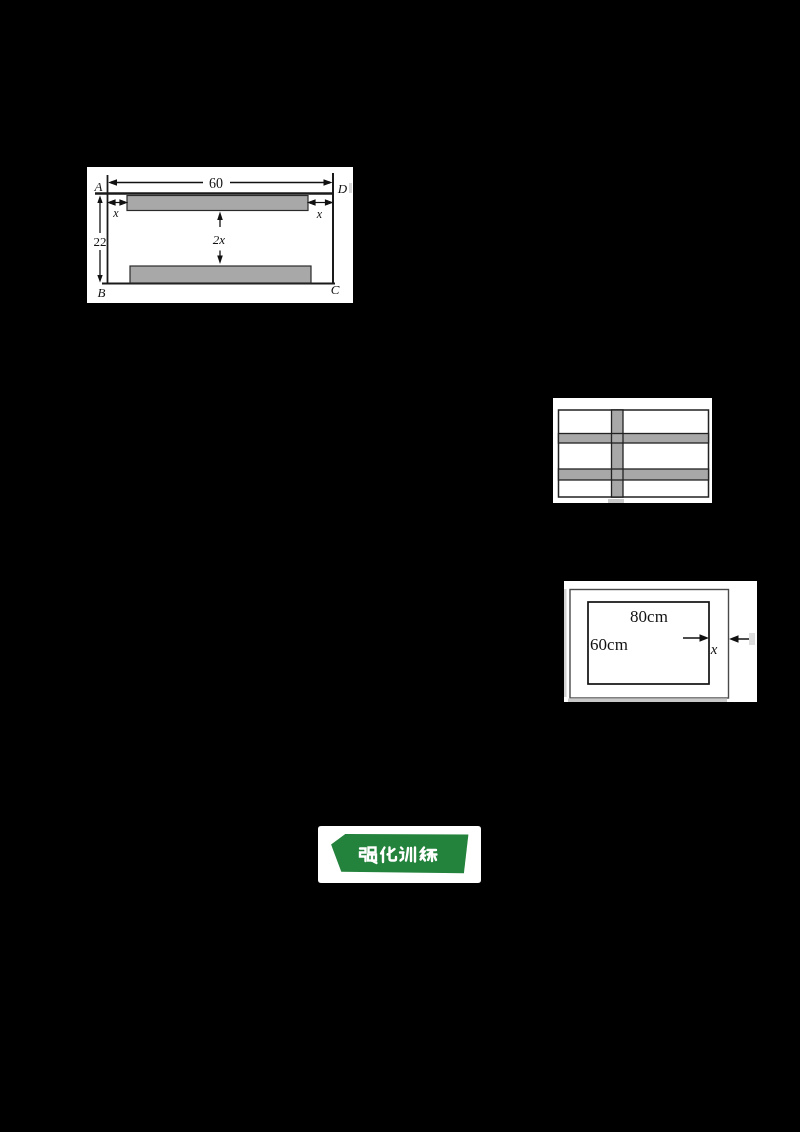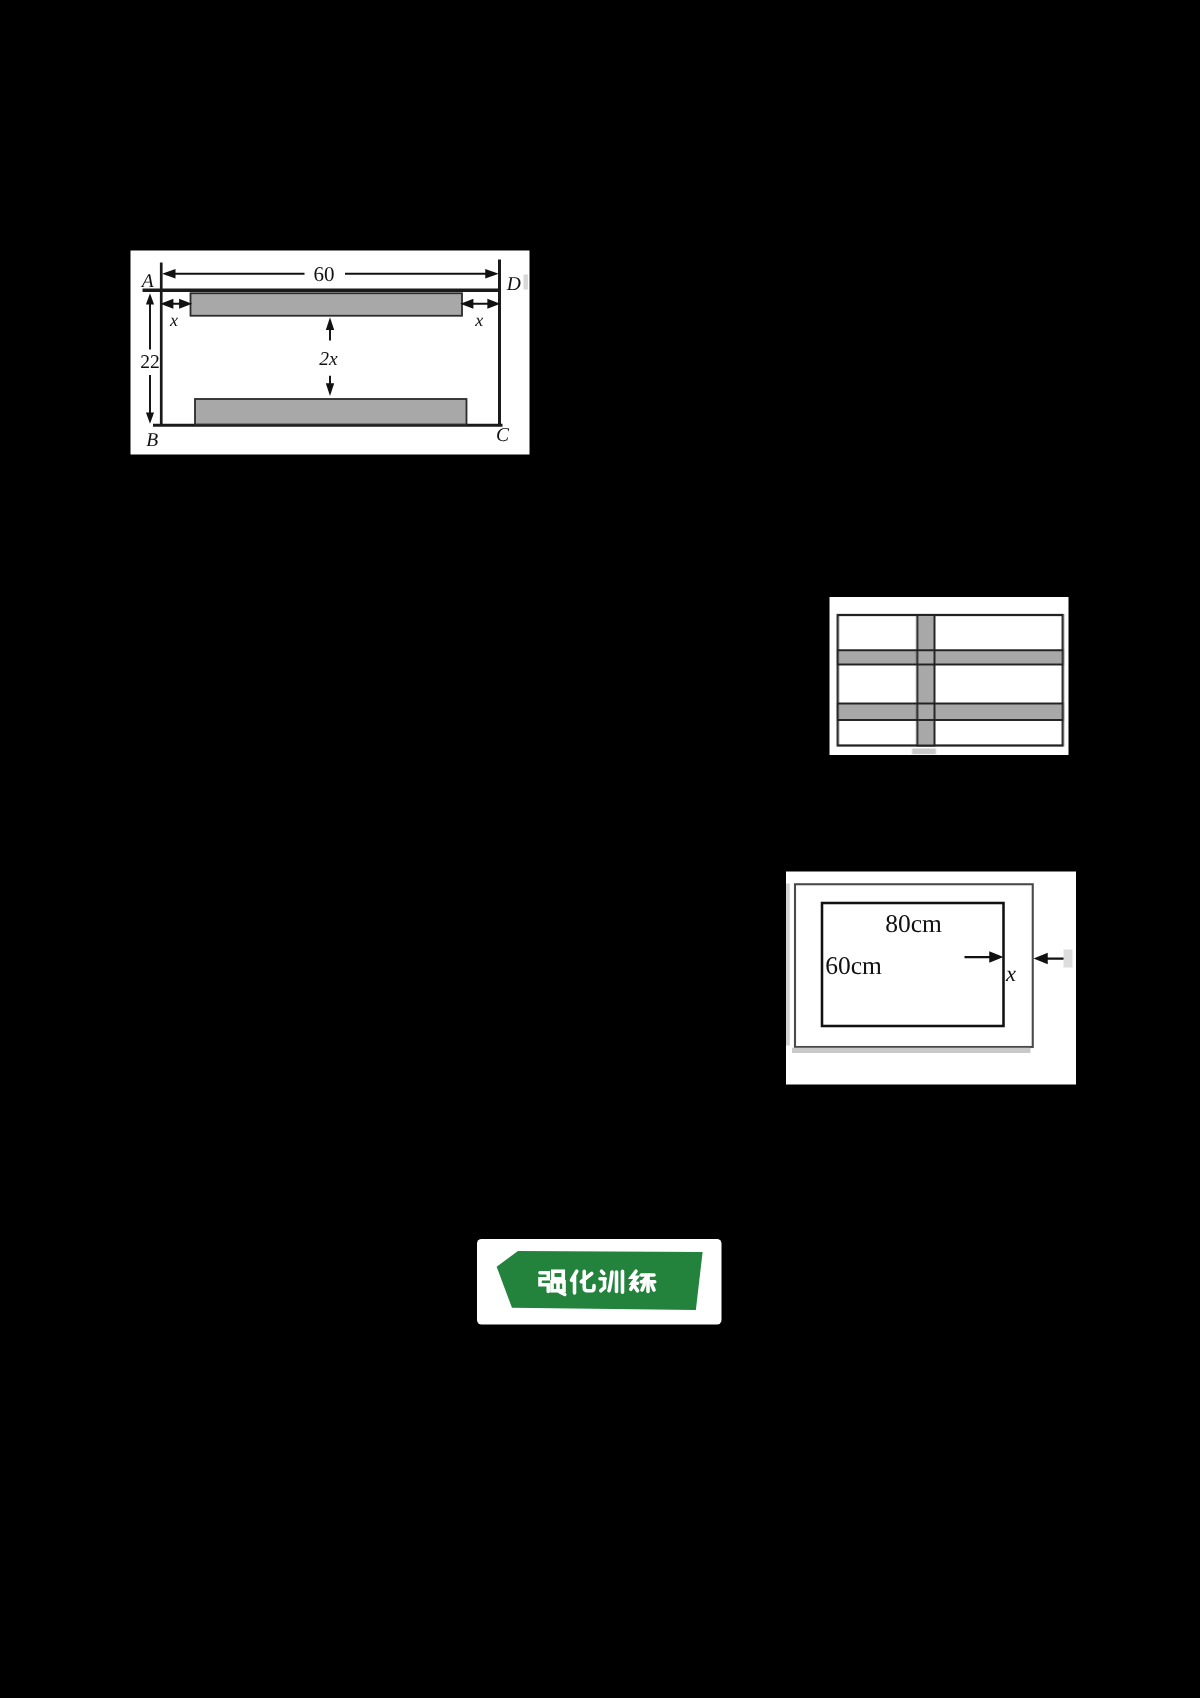--- a/index.html
+++ b/index.html
@@ -95,21 +95,21 @@
     <line x1="58.5" y1="35.5" x2="58.5" y2="45"></line>
     <line x1="70" y1="35.5" x2="70" y2="45"></line>
     <line x1="58.5" y1="71" x2="58.5" y2="82"></line>
     <line x1="70" y1="71" x2="70" y2="82"></line>
   </g>
 
   <rect x="55" y="101" width="16" height="4" fill="#c9c9c9"></rect>
 </svg>
 </div>
 
-<div class="box" style="left:524px;top:581px;width:193px;height:142px;">
+<div class="box" style="left:564px;top:581px;width:193px;height:121px;">
 <svg width="193" height="121" viewBox="0 0 193 121">
 
   <rect x="6" y="8.5" width="158.5" height="108.5" fill="none" stroke="#4a4a4a" stroke-width="1.4"></rect>
 
   <rect x="24" y="21" width="121" height="82" fill="none" stroke="#111" stroke-width="1.7"></rect>
 
   <text x="85" y="40.5" font-size="17" text-anchor="middle" fill="#111">80cm</text>
 
   <text x="45" y="68.5" font-size="17" text-anchor="middle" fill="#111">60cm</text>
 

